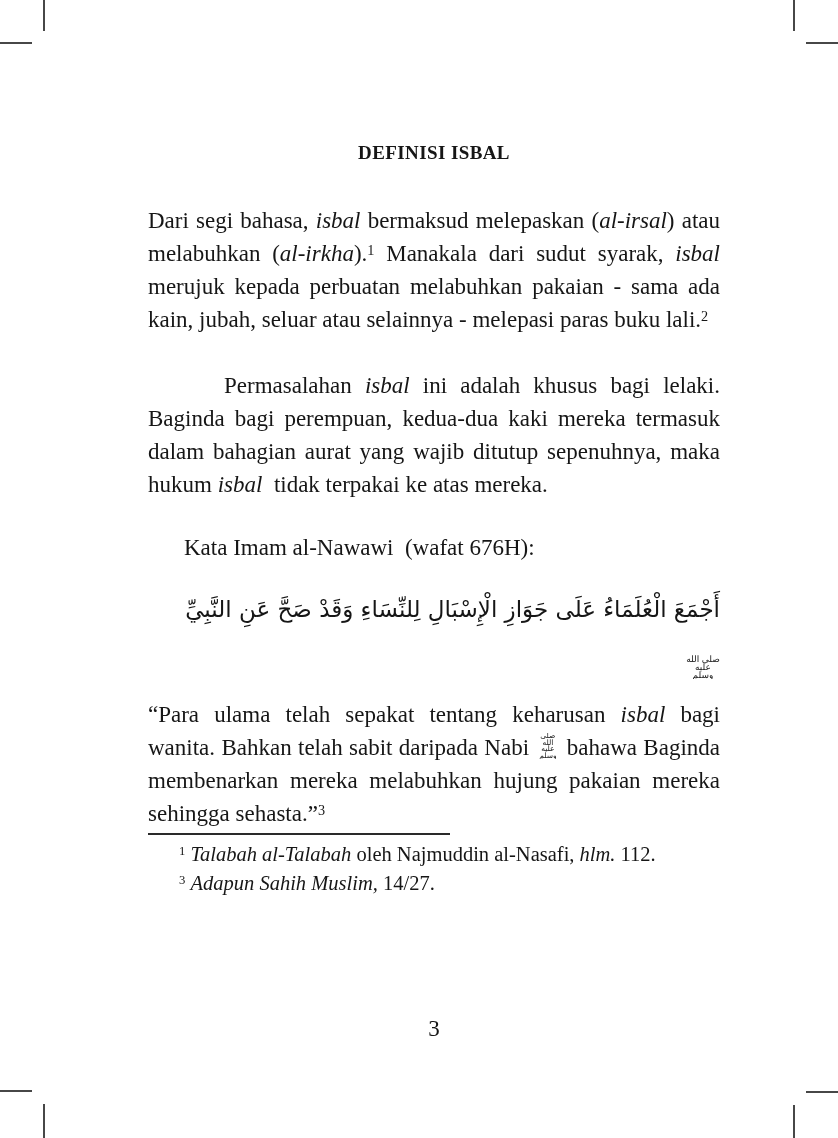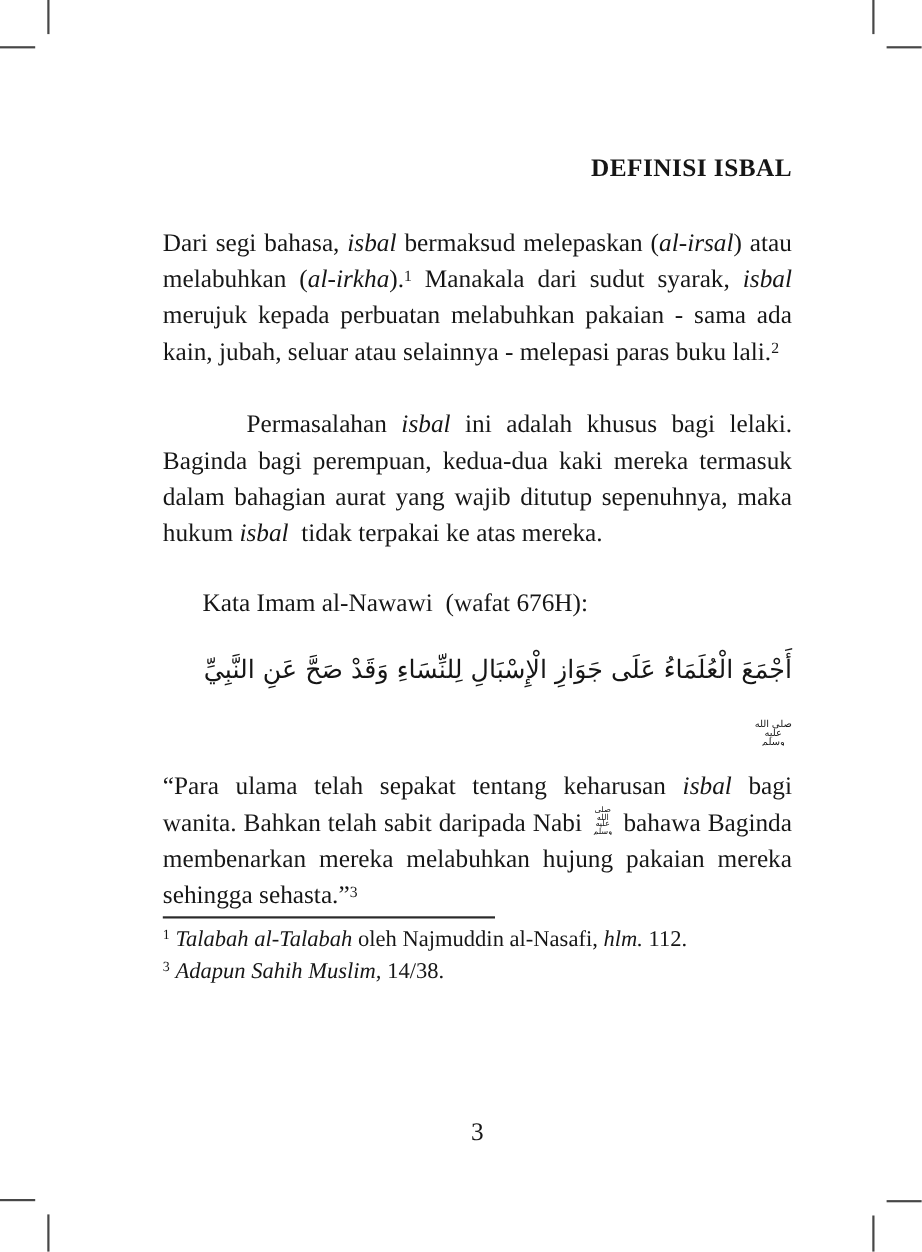--- a/index.html
+++ b/index.html
@@ -17,23 +17,23 @@
   .crop.tr-v { left: 793px; top: 0;      width: 2px;  height: 31px; }
   .crop.tr-h { left: 806px; top: 42px;   width: 32px; height: 2px;  }
   .crop.bl-h { left: 0;     top: 1090px; width: 32px; height: 2px;  }
   .crop.bl-v { left: 43px;  top: 1104px; width: 2px;  height: 34px; }
   .crop.br-h { left: 806px; top: 1091px; width: 32px; height: 2px;  }
   .crop.br-v { left: 793px; top: 1105px; width: 2px;  height: 33px; }
 
   .content { position: absolute; left: 148px; top: 140px; width: 572px; }
 
   .title {
-    font-size: 23px;
+    font-size: 19px;
     font-weight: bold;
-    text-align: right;
+    text-align: center;
     letter-spacing: 0.4px;
     line-height: 26px;
   }
   .para {
     font-size: 23px;
     line-height: 33px;
     text-align: justify;
   }
   .mt-p1   { margin-top: 38px; }
   .mt-p2   { margin-top: 33px; }
@@ -71,20 +71,21 @@
     width: 302px;
     height: 0;
     border-top: 2px solid #2a2a2a;
     margin-top: 3px;
   }
   .footnotes { margin-top: 5px; }
   .footnote {
     font-size: 20.5px;
     line-height: 29px;
     text-align: left;
+    margin-left: 31px;
   }
   .pagenum {
     position: absolute;
     left: 148px;
     top: 1016px;
     width: 572px;
     text-align: center;
     font-size: 23px;
   }
 </style>
@@ -110,17 +111,17 @@
   <p class="para mt-kata"><span>Kata Imam al-Nawawi&nbsp; (wafat 676H):</span></p>
 
   <p class="arabic"><span>أَجْمَعَ الْعُلَمَاءُ عَلَى جَوَازِ الْإِسْبَالِ لِلنِّسَاءِ وَقَدْ صَحَّ عَنِ النَّبِيِّ </span><span class="saw">صلى الله عليه وسلم</span><br></p>
 
   <p class="para mt-trans"><span>“Para ulama telah sepakat tentang keharusan </span><span class="italic">isbal</span><span> bagi wanita. Bahkan telah sabit daripada Nabi </span><span class="saw-small">صلى الله عليه وسلم</span><span> bahawa Baginda membenarkan mereka melabuhkan hujung pakaian mereka sehingga sehasta.”</span><sup>3</sup></p>
 
   <div class="divider"></div>
 
   <div class="footnotes">
     <p class="footnote"><sup>1</sup><span> </span><span class="italic">Talabah al-Talabah</span><span> oleh Najmuddin al-Nasafi, </span><span class="italic">hlm.</span><span> 112.</span></p>
-    <p class="footnote"><sup>3</sup><span> </span><span class="italic">Adapun Sahih Muslim,</span><span> 14/38.</span></p>
+    <p class="footnote"><sup>3</sup><span> </span><span class="italic">Adapun Sahih Muslim,</span><span> 14/27.</span></p>
   </div>
 </div>
 
 <div class="pagenum">3</div>
 
 </body></html>

